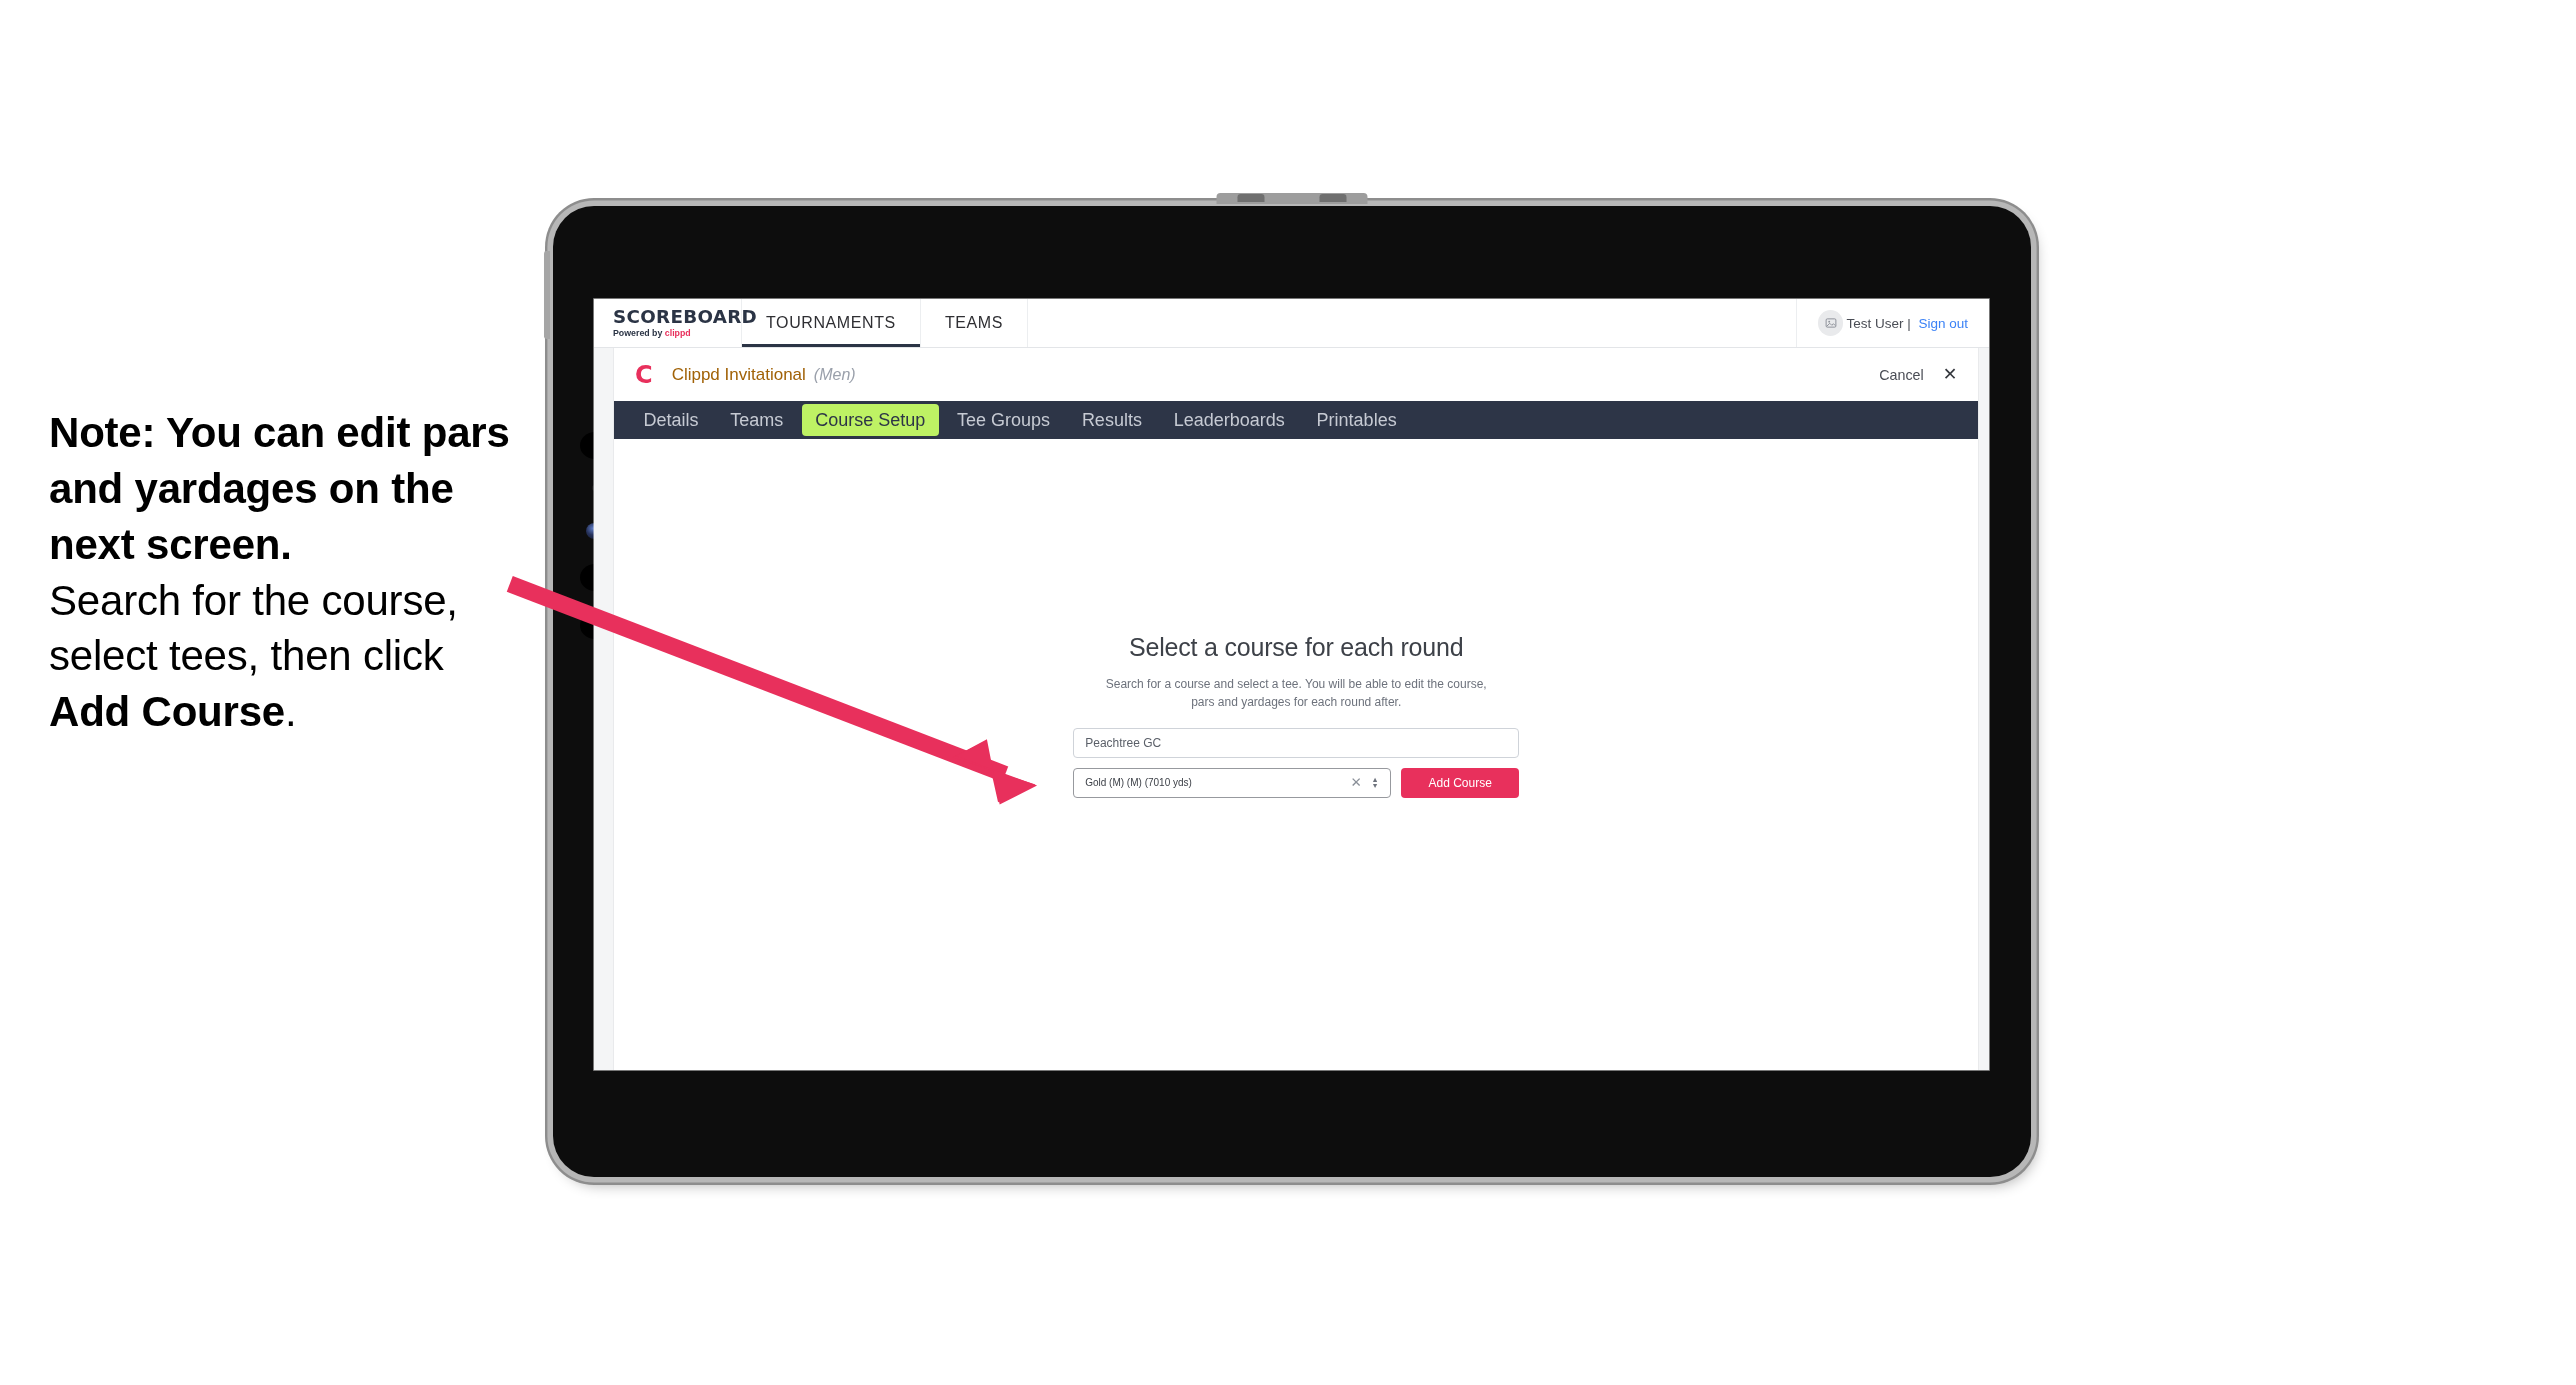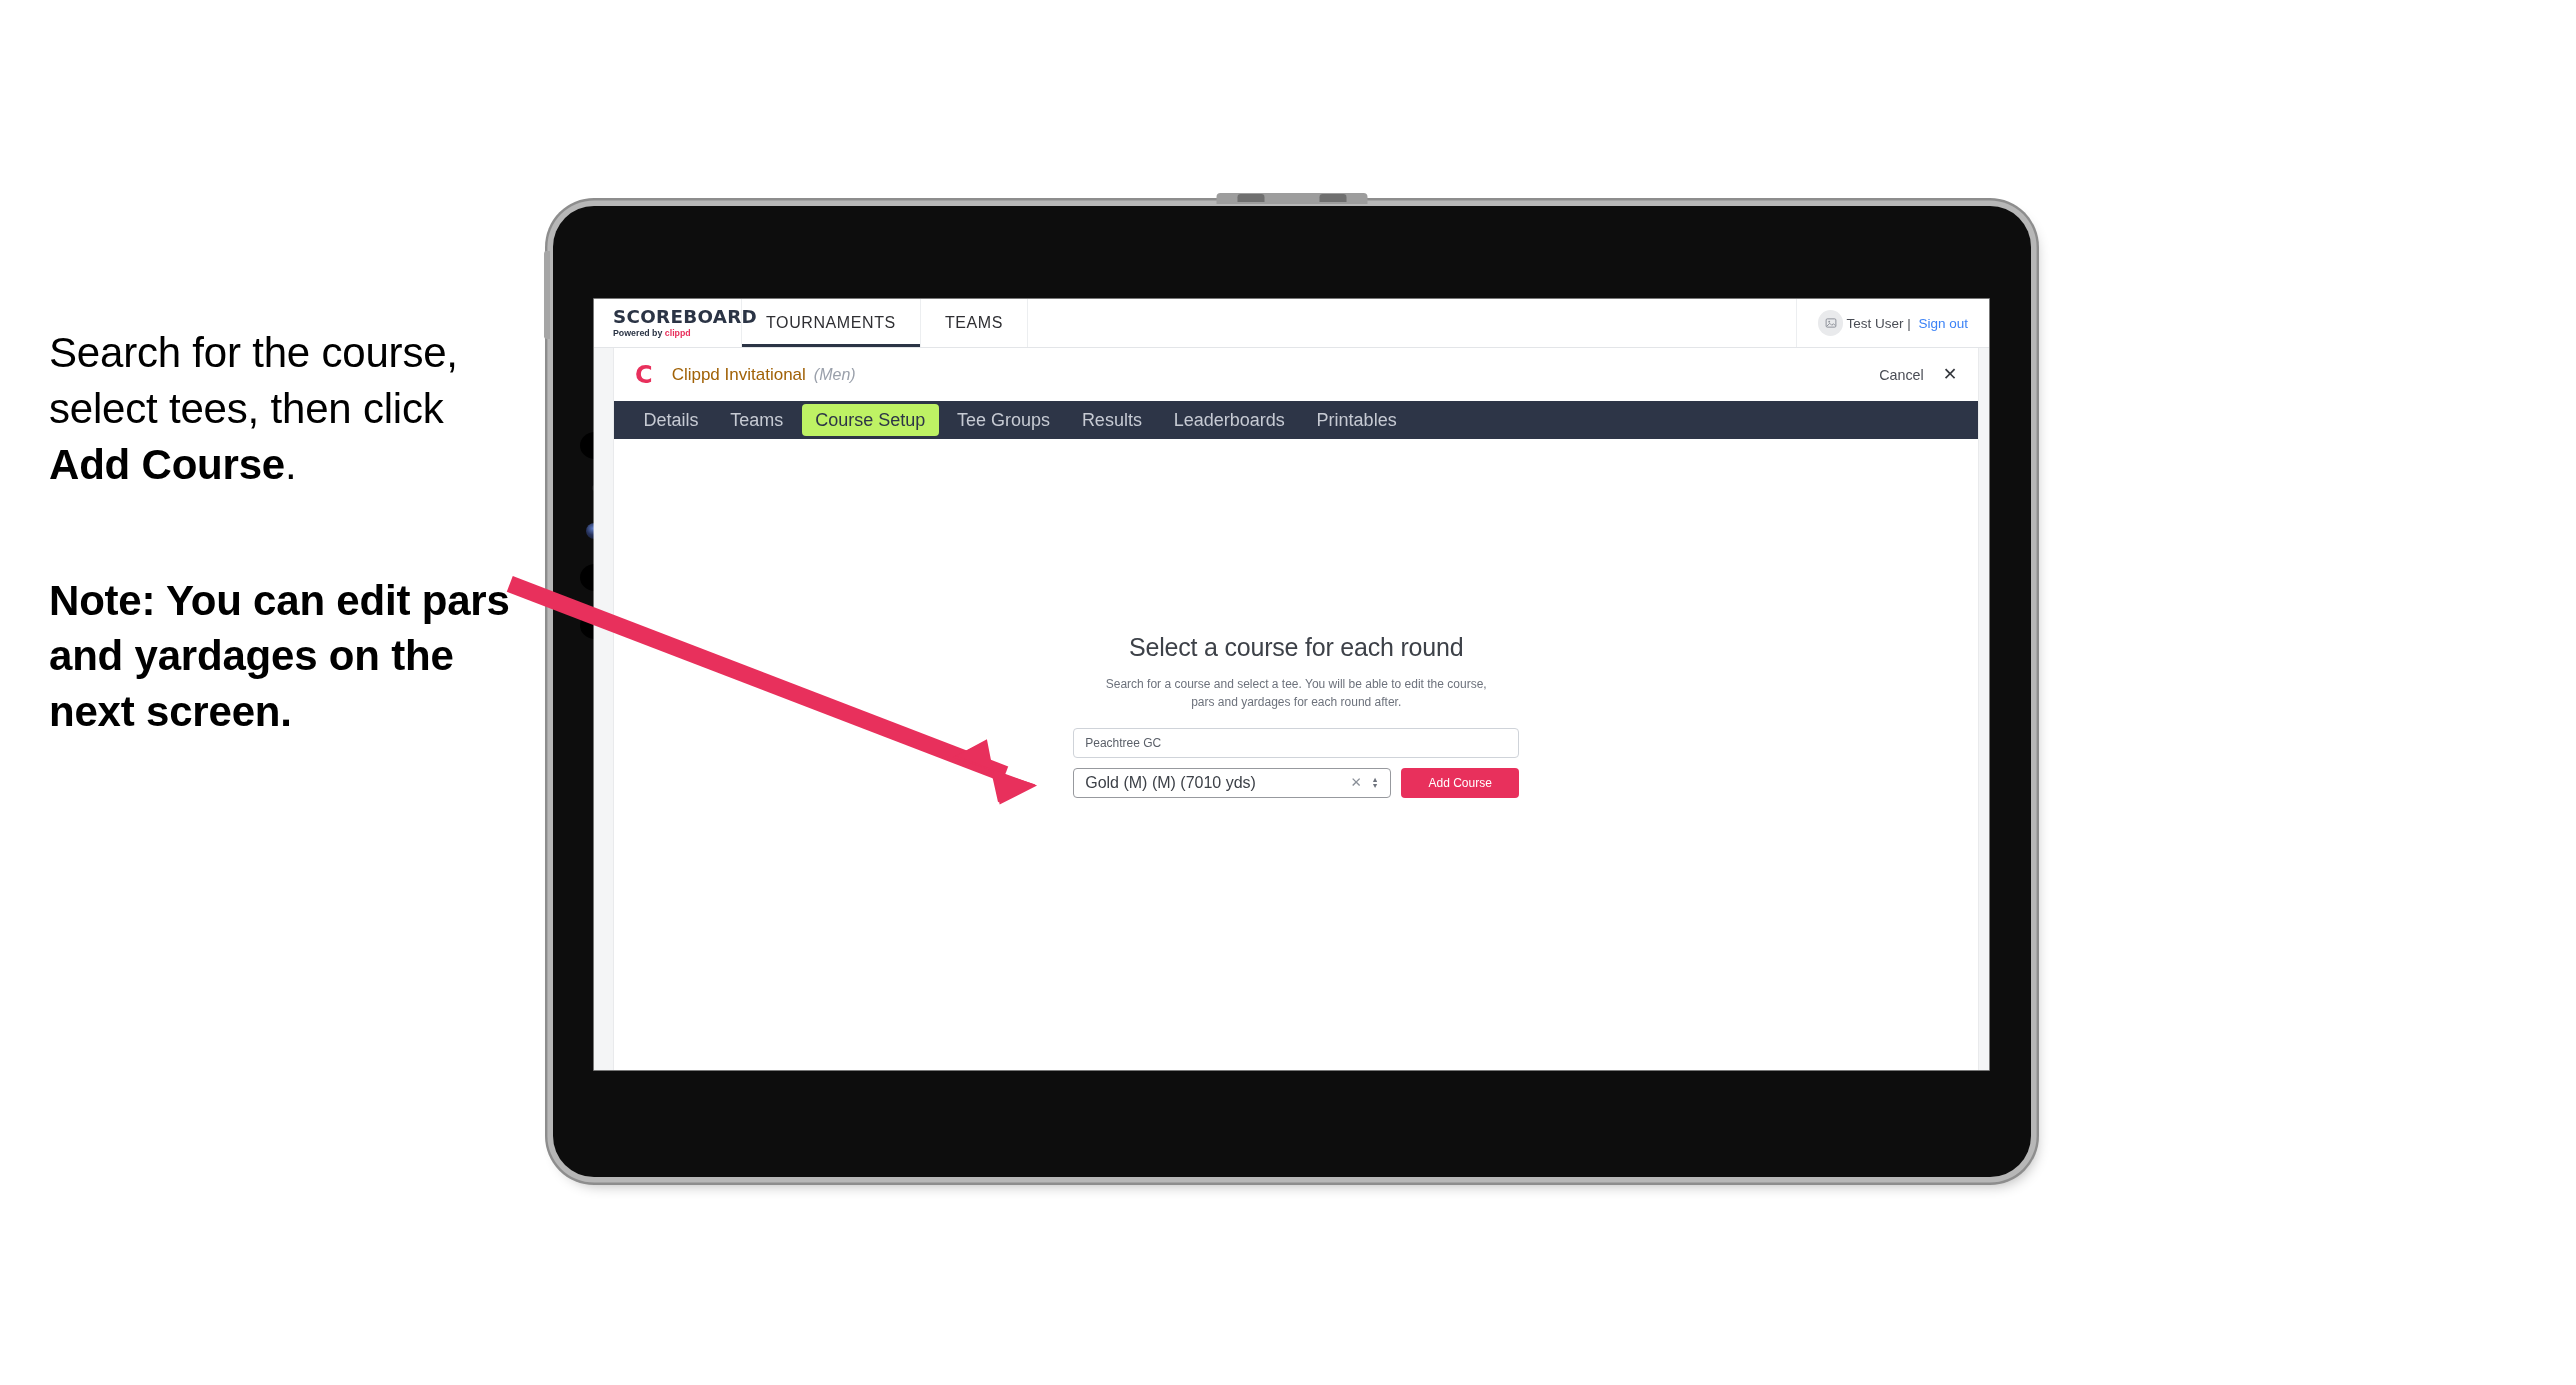--- a/index.html
+++ b/index.html
@@ -336,21 +336,21 @@
     border-radius: 4px;
     background: #ffffff;
     display: flex;
     align-items: center;
     padding: 0 8px 0 11px;
     cursor: pointer;
   }
   #tee-select-value {
     flex: 1;
     text-align: left;
-    font-size: 16px;
+    font-size: 10px;
     color: #3d4148;
   }
   #tee-clear-icon {
     font-size: 13.5px;
     color: #8a8f98;
     padding: 0 6.4px;
     cursor: pointer;
     line-height: 1;
   }
   #tee-stepper-icon {
@@ -386,23 +386,23 @@
     height: 1386px;
     pointer-events: none;
   }
 </style>
 </head>
 <body>
 
 <div id="stage">
 
   <div id="instructions">
+    <p class="instr-para bold" id="instr-note">Note: You can edit pars and yardages on the next screen.</p>
+
     <p class="instr-para"><span>Search for the course, select tees, then click </span><span class="instr-strong">Add Course</span><span>.</span></p>
-
-    <p class="instr-para bold" id="instr-note">Note: You can edit pars and yardages on the next screen.</p>
   </div>
 
   <div id="device">
     <div id="device-top-button"></div>
     <div id="device-side-nub"></div>
 
     <div class="bezel-dot" id="cam-lens-1"></div>
     <div class="bezel-dot" id="cam-pin"></div>
     <div class="bezel-dot" id="cam-lens-2"></div>
     <div class="bezel-dot" id="cam-lens-3"></div>

